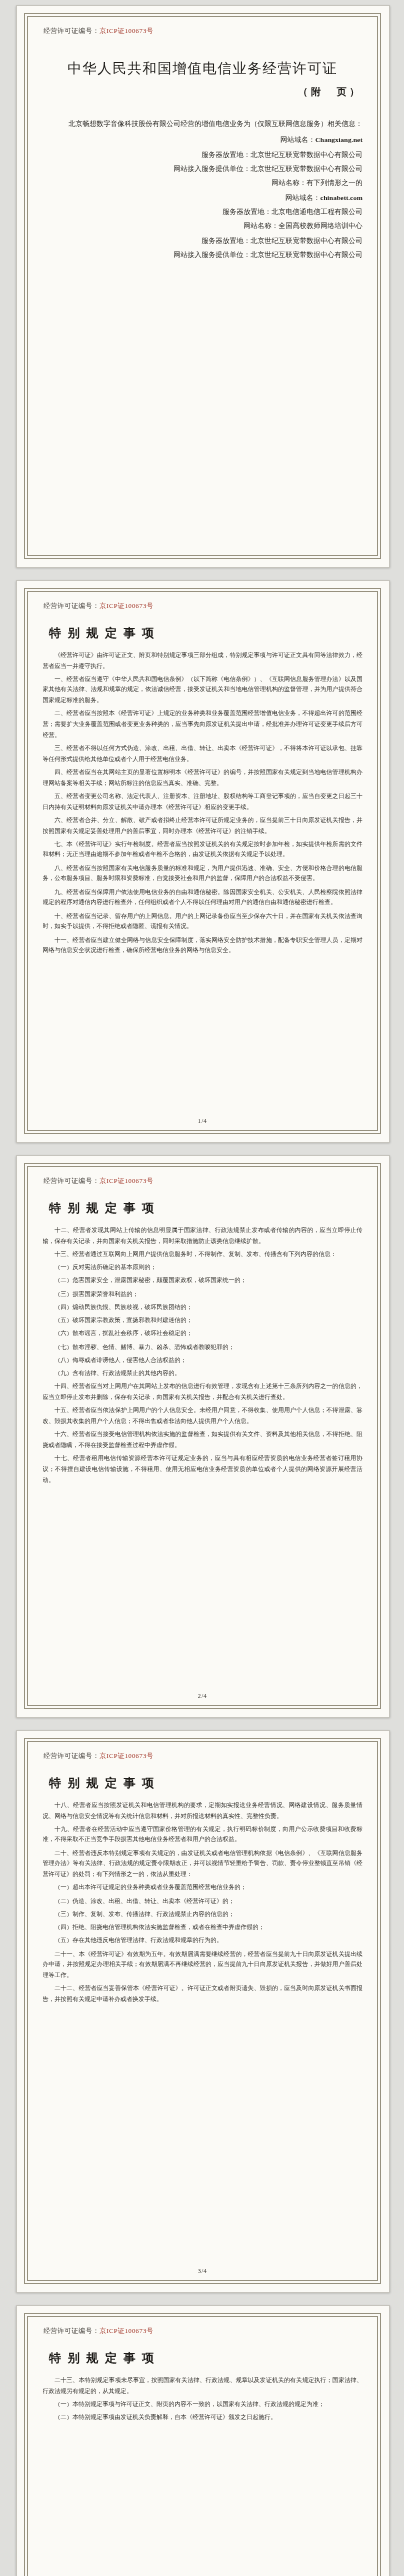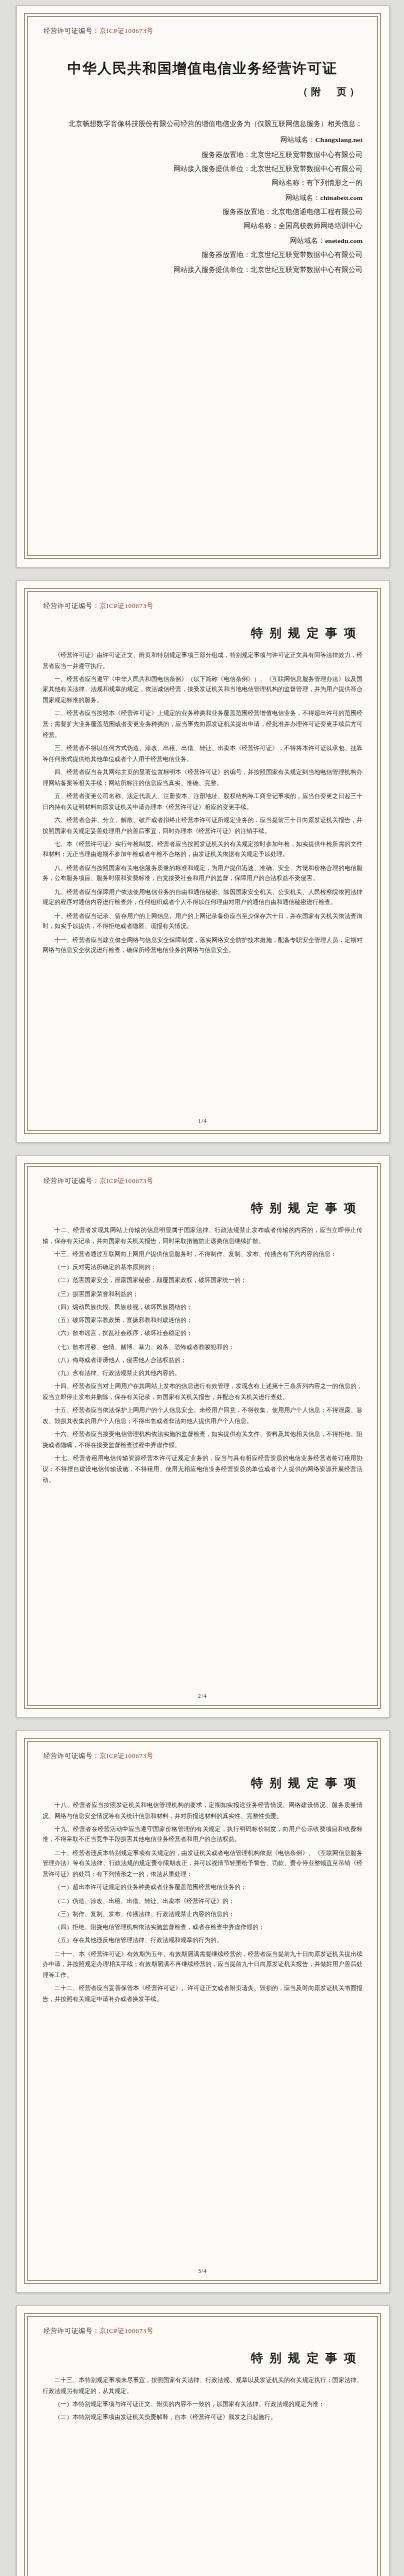--- a/index.html
+++ b/index.html
@@ -28,34 +28,34 @@
   .content{
     position:absolute;inset:19.6px 26px;overflow:hidden;
   }
   .page-header{
     font-size:6.7px;letter-spacing:0.3px;color:#3a3631;
     margin:2.1px 0 0 1px;
   }
   .page-header .lic-no{color:#a3392c;}
   .cover-title{
     margin:24px 0 0 0;text-align:center;
-    font-size:14px;font-weight:bold;letter-spacing:1px;color:#1e1c19;
+    font-size:14px;font-weight:normal;letter-spacing:1px;color:#1e1c19;
   }
   .cover-subtitle{
     margin:8.2px 0 0 0;text-align:right;
     font-size:9.8px;font-weight:bold;letter-spacing:3.1px;color:#1e1c19;
   }
   .cover-body{
     margin-top:17.5px;font-size:7px;line-height:2.05;color:#262420;text-align:right;
   }
   .cover-intro{margin:0 0 2.1px 0;text-indent:0;}
   .info-list p{margin:0;}
   .info-list .emph .info-value{font-weight:bold;}
   .prov-title{
-    margin:13.4px 0 8.2px 0;text-align:right;
+    margin:13.4px 0 8.2px 0;text-align:left;
     font-size:12px;font-weight:bold;
     letter-spacing:.55em;text-indent:.55em;color:#1e1c19;
   }
   .prov-body{
     font-size:6px;line-height:1.78;text-align:justify;color:#2b2925;
   }
   .prov-body p{margin:0 0 2.6px 0;text-indent:2em;}
   .page-footer{
     position:absolute;left:0;right:0;bottom:17.5px;
     text-align:center;font-size:6.2px;color:#3a3631;letter-spacing:0.5px;
@@ -87,21 +87,20 @@
 
             <p class="info-row"><span class="info-label">网站名称：</span><span class="info-value">有下列情形之一的</span></p>
 
             <p class="info-row emph"><span class="info-label">网站域名：</span><span class="info-value">chinabett.com</span></p>
 
             <p class="info-row"><span class="info-label">服务器放置地：</span><span class="info-value">北京电信通电信工程有限公司</span></p>
 
 
             <p class="info-row"><span class="info-label">网站名称：</span><span class="info-value">全国高校教师网络培训中心</span></p>
 
-            <p class="info-row emph"><span class="info-label">网站域名：</span><span class="info-value">enetedu.com</span></p>
 
             <p class="info-row"><span class="info-label">服务器放置地：</span><span class="info-value">北京世纪互联宽带数据中心有限公司</span></p>
 
             <p class="info-row"><span class="info-label">网站接入服务提供单位：</span><span class="info-value">北京世纪互联宽带数据中心有限公司</span></p>
           </div>
       </div>
     </div>
   </section>
 
   <section class="page">

